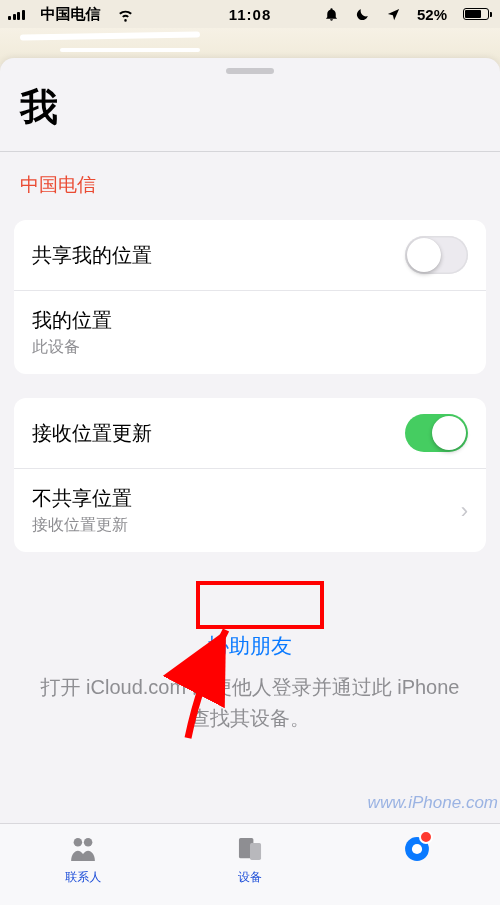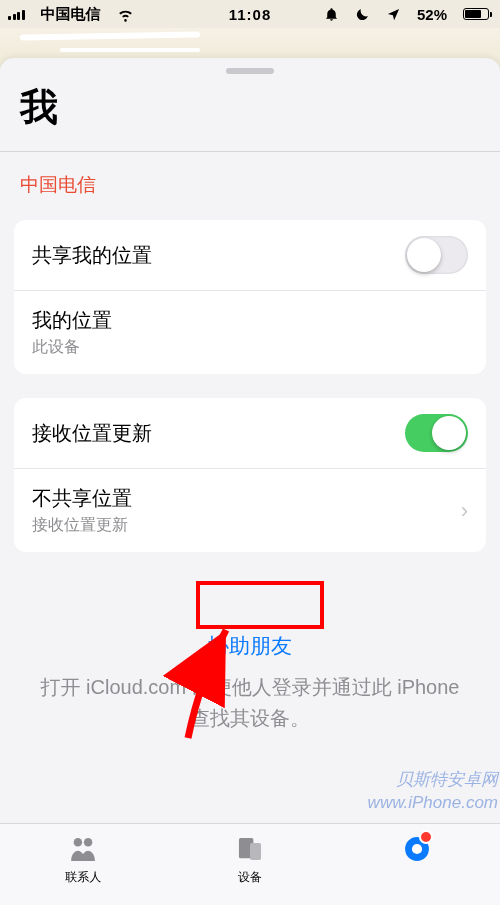--- a/index.html
+++ b/index.html
@@ -54,21 +54,21 @@
 
   
   .annot-box { position:absolute; border:4px solid #ff0000; pointer-events:none; }
   .annot-arrow { position:absolute; pointer-events:none; }
   .annot-arrow svg { overflow:visible; }
 
   
   .tabbar { position:absolute; left:0; right:0; bottom:0; height:82px; background:rgba(248,248,250,0.96); border-top:1px solid #d9d8dc; display:flex; }
   .tab { flex:1; display:flex; flex-direction:column; align-items:center; justify-content:flex-start; padding-top:10px; gap:5px; }
   .tab-icon { width:34px; height:30px; display:flex; align-items:center; justify-content:center; }
-  .tab-label { font-size:12px; color:#000000; }
+  .tab-label { font-size:12px; color:#1d4ed8; }
   .tab.cut { overflow:hidden; position:relative; }
   .cut .badge { position:absolute; top:6px; left:50%; transform:translateX(2px); width:14px; height:14px; background:#ff3b30; border:2px solid #fff; border-radius:50%; }
 
   
   .wm { position:absolute; right:2px; bottom:90px; font-size:17px; color:rgba(30,90,200,0.42); text-align:right; line-height:1.35; font-style:italic; pointer-events:none; }
 </style>
 </head>
 <body>
 
 <div class="status-bar">
@@ -203,15 +203,14 @@
   <svg width="80" height="120">
     <defs>
         <marker id="ah" markerWidth="12" markerHeight="12" refX="10" refY="5" orient="auto">
       <path d="M0 0 L10 5 L0 10 Z" fill="#ff0000"></path>
         </marker>
       </defs>
     <path d="M18 118 Q 30 60 56 10" stroke="#ff0000" stroke-width="7" fill="none" marker-end="url(#ah)"></path>
   </svg>
 </div>
 <div class="wm">
-  <div>贝斯特安卓网</div>
   <div>www.iPhone.com</div>
 </div>
 
 </body></html>

